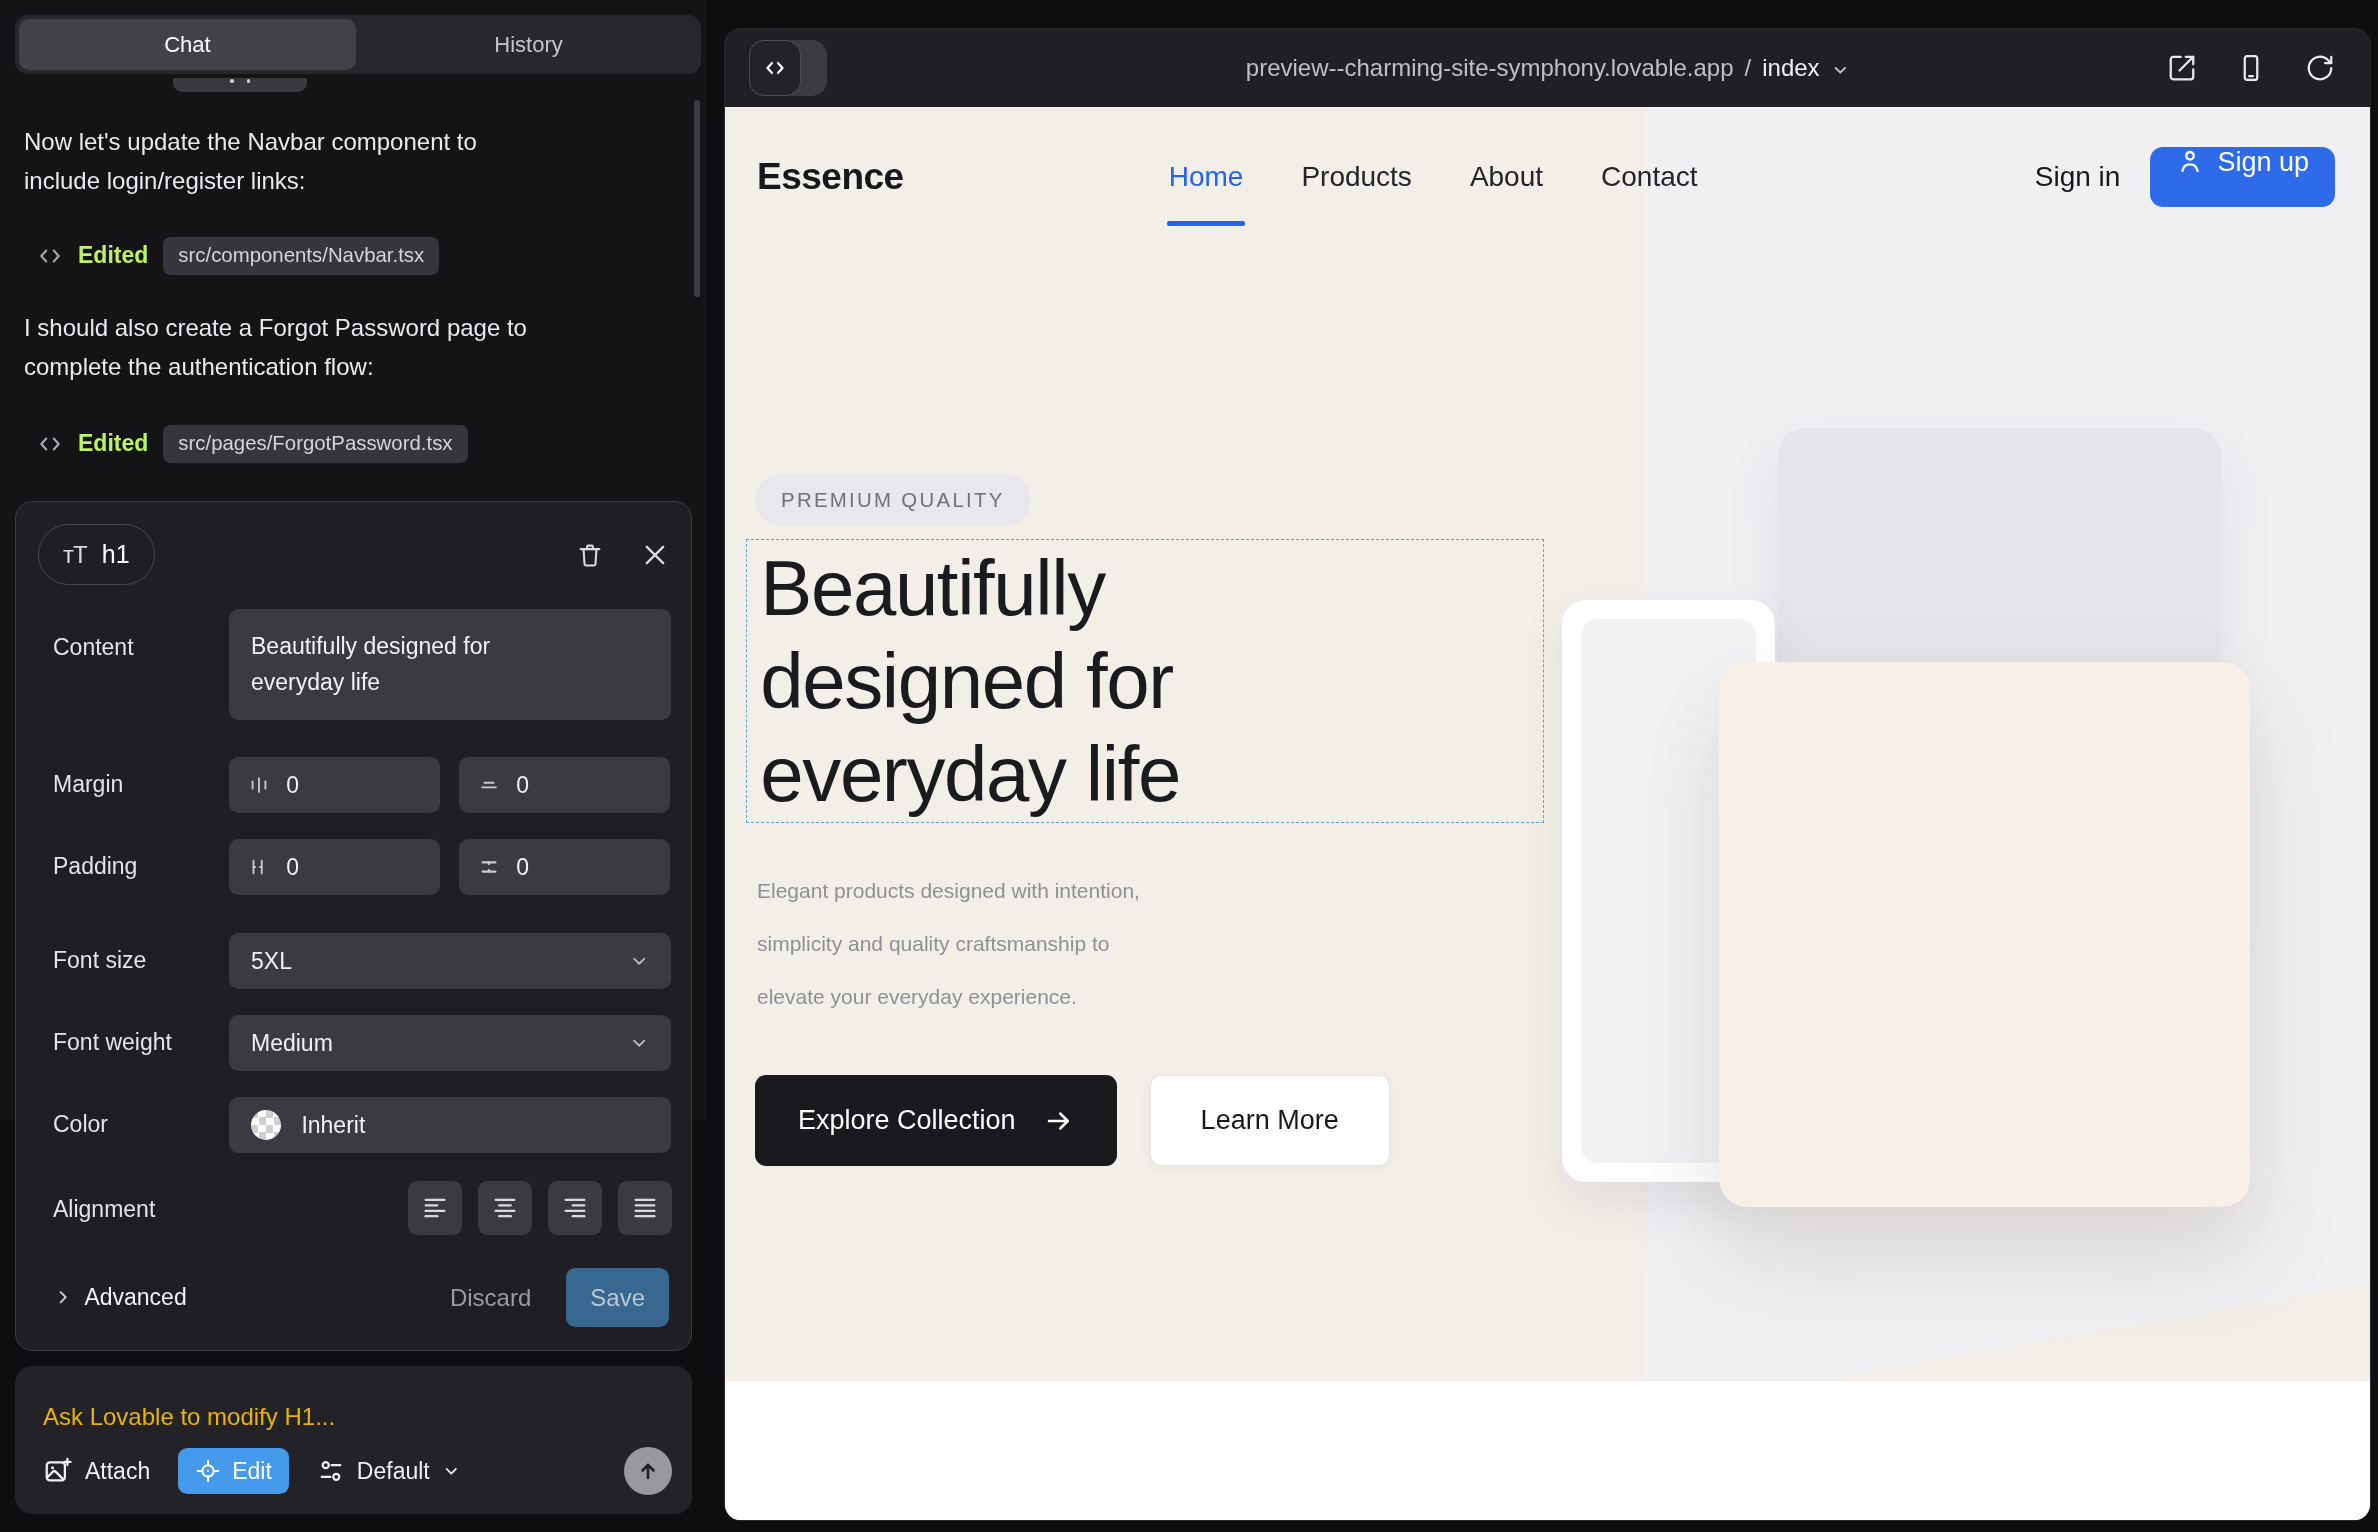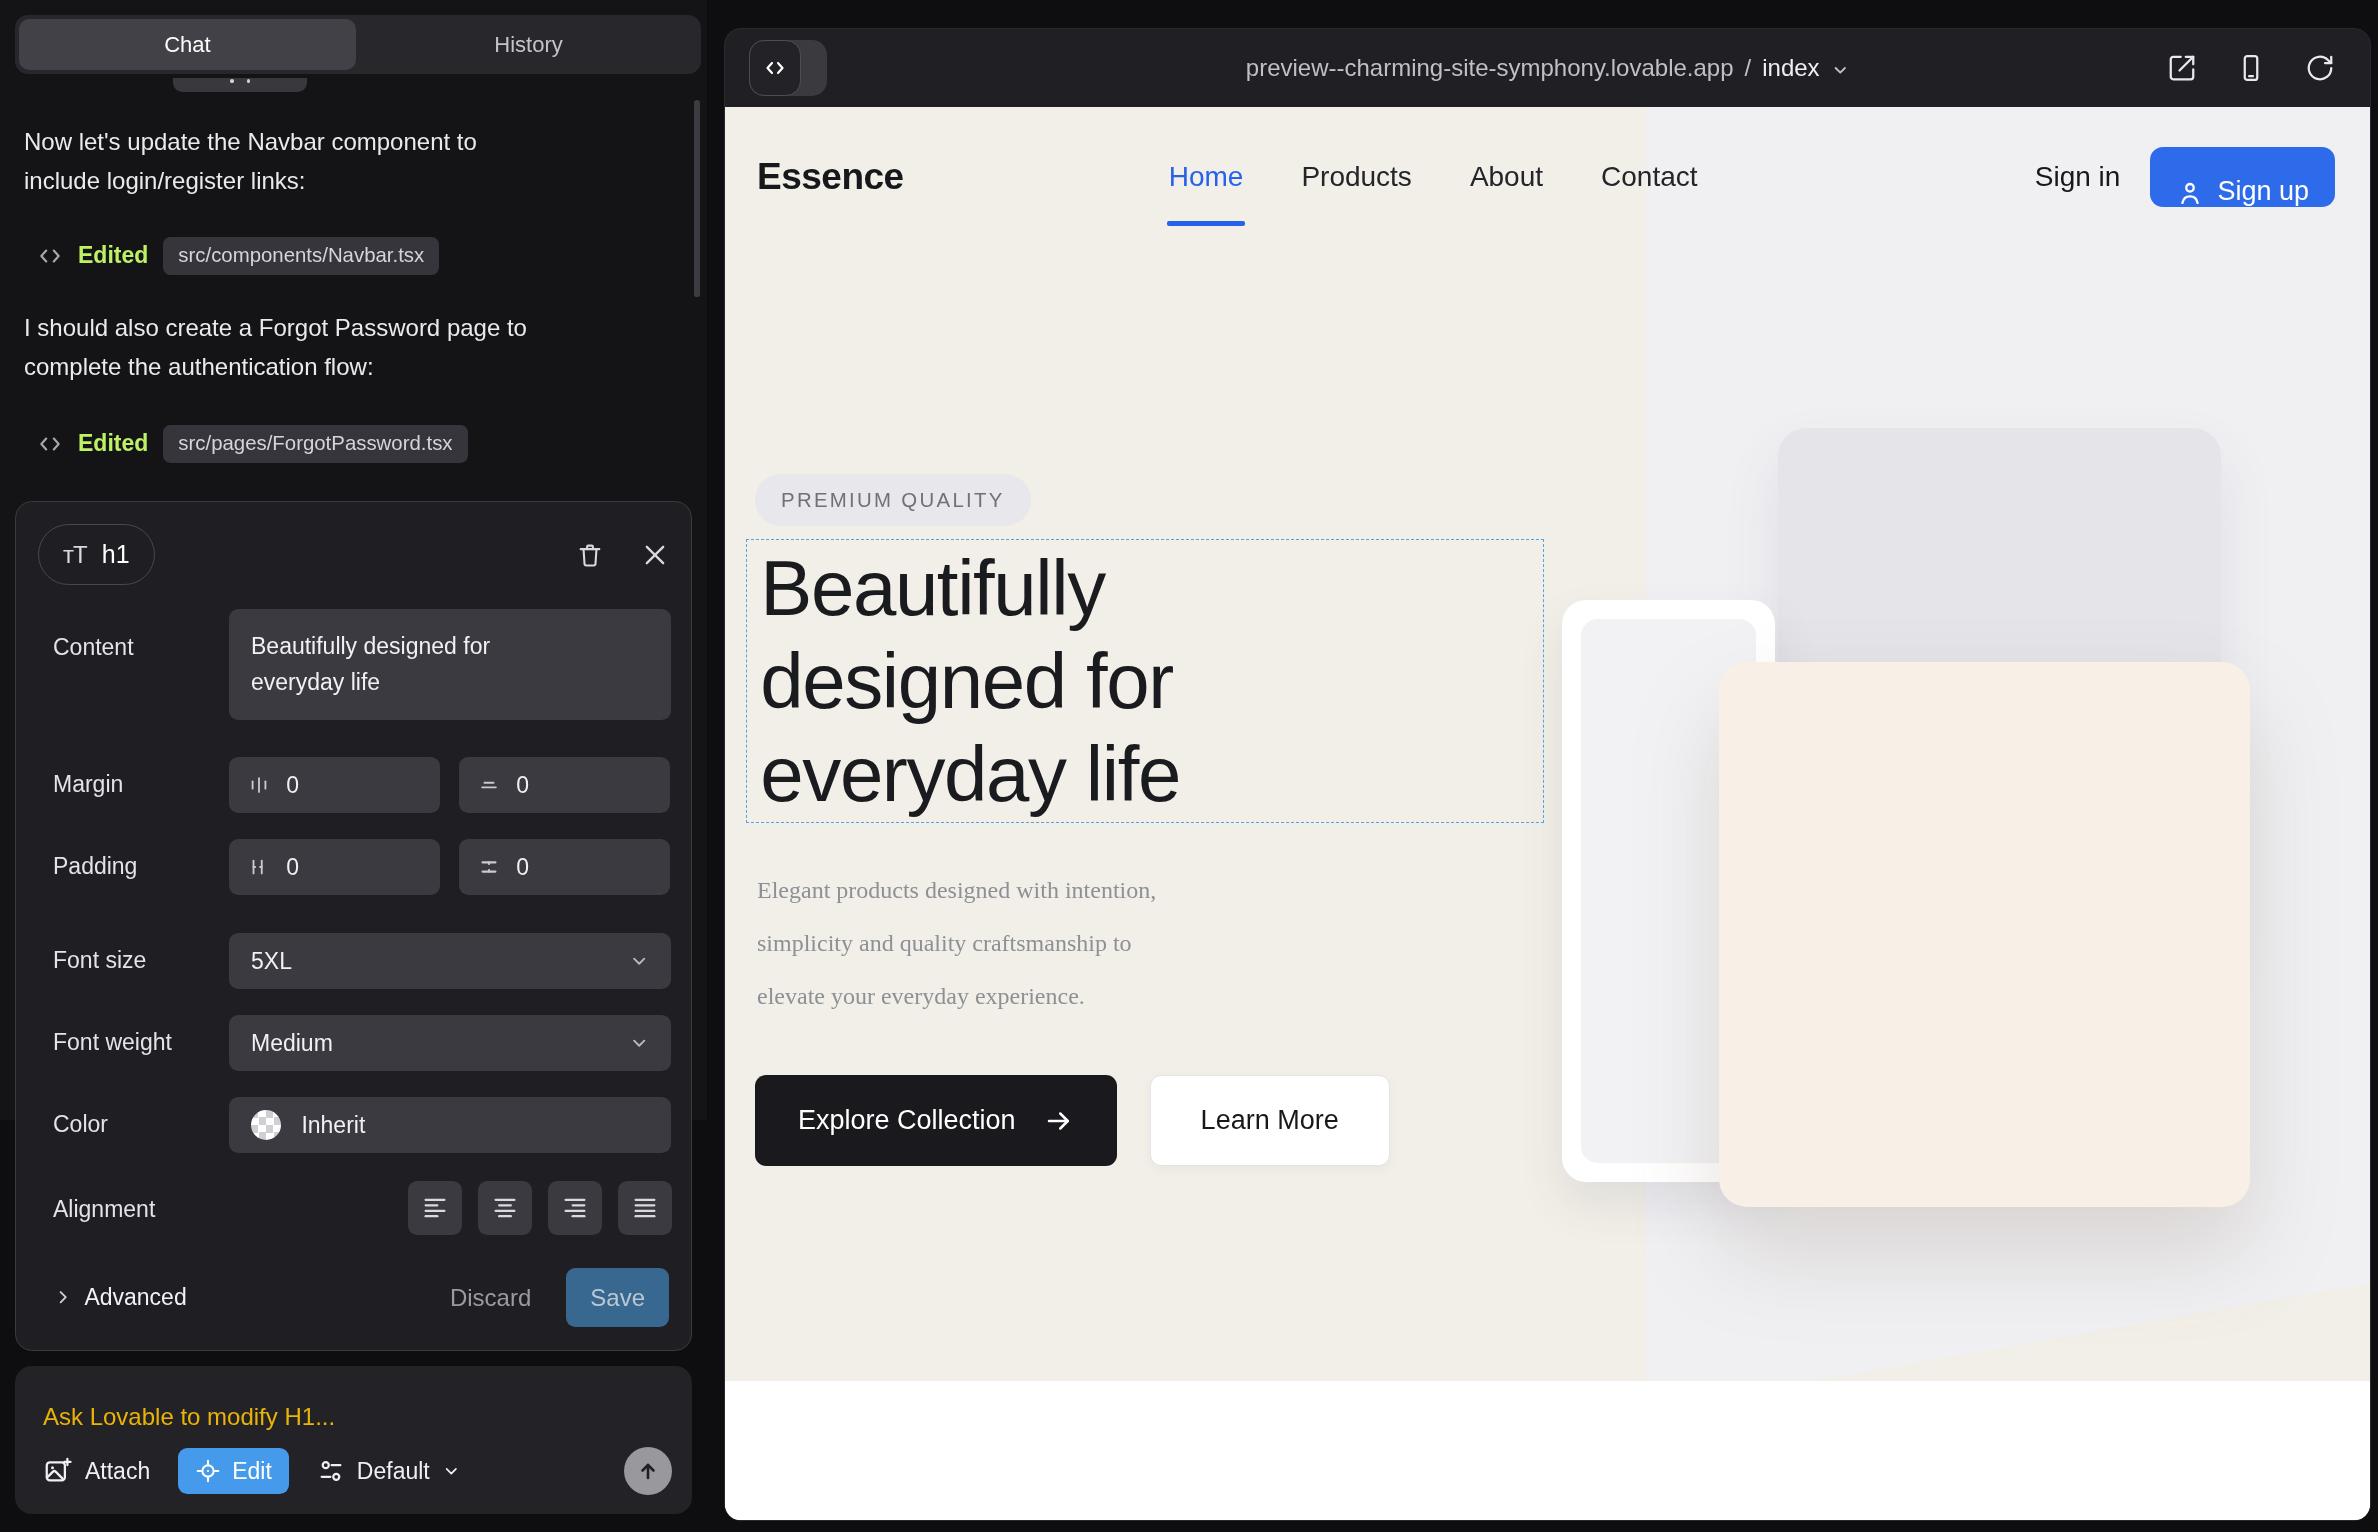--- a/index.html
+++ b/index.html
@@ -134,33 +134,33 @@
   .site-nav { position:relative; z-index:5; height:139px; display:flex; align-items:center;
     padding:0 35px 0 32px; }
   .logo { font-size:37px; font-weight:700; letter-spacing:-0.5px; color:#17181b; }
   .nav-links { display:flex; gap:58px; margin-left:265px; }
   .nav-link { font-size:28px; color:#23252a; text-decoration:none; cursor:pointer; position:relative; }
   .nav-link.active { color:#2563eb; }
   .nav-link.active::after { content:""; position:absolute; left:-1.9px; right:-1.9px; bottom:-33px;
     height:4.6px; background:#2563eb; border-radius:1.9px; }
   .signin { margin-left:auto; font-size:28px; color:#17181b; cursor:pointer; }
   .signup { margin-left:30px; background:#2e6bea; color:#ffffff; height:60px; padding:0 26px;
-    border-radius:13px; display:flex; align-items:flex-end; gap:13px; font-size:27px; cursor:pointer; }
+    border-radius:13px; display:flex; align-items:flex-start; gap:13px; font-size:27px; cursor:pointer; }
 
   .badge { position:absolute; z-index:4; left:30px; top:367px; height:52px; padding:0 26px;
     display:inline-flex; align-items:center; background:#e7e7ec; border-radius:927px;
     font-size:20.4px; letter-spacing:2.3px; color:#6f7278; font-weight:500; }
 
   .sel-box { position:absolute; z-index:4; left:21.3px; top:432px; width:798px; height:284px;
     border:1.9px dashed #54a3e6; cursor:pointer; }
   .hero-heading { padding:1.9px 0 0 13px; width:696px; font-size:78px; font-weight:500;
     color:#1a1b1e; line-height:93px; letter-spacing:-1.4px; }
 
-  .hero-para { position:absolute; z-index:4; left:32px; top:757px; font-size:24px;
-    line-height:53px; color:#8d9095;font-family:Liberation Serif, serif; }
+  .hero-para { position:absolute; z-index:4; left:32px; top:757px; font-size:21px;
+    line-height:53px; color:#8d9095; }
 
   .ctas { position:absolute; z-index:4; left:30px; top:968px; display:flex; gap:33px; }
   .btn-primary { background:#1a1a1e; color:#ffffff; height:91px; padding:0 43px;
     border-radius:11px; display:flex; align-items:center; gap:28px; font-size:27px; cursor:pointer; }
   .btn-secondary { background:#ffffff; color:#17181b; height:91px; padding:0 50px;
     border-radius:11px; border:1.9px solid #e4e4e7; display:flex; align-items:center;
     font-size:27px; cursor:pointer; box-shadow:0 3.7px 13px rgba(0,0,0,.04); }
 </style>
 </head>
 <body>

